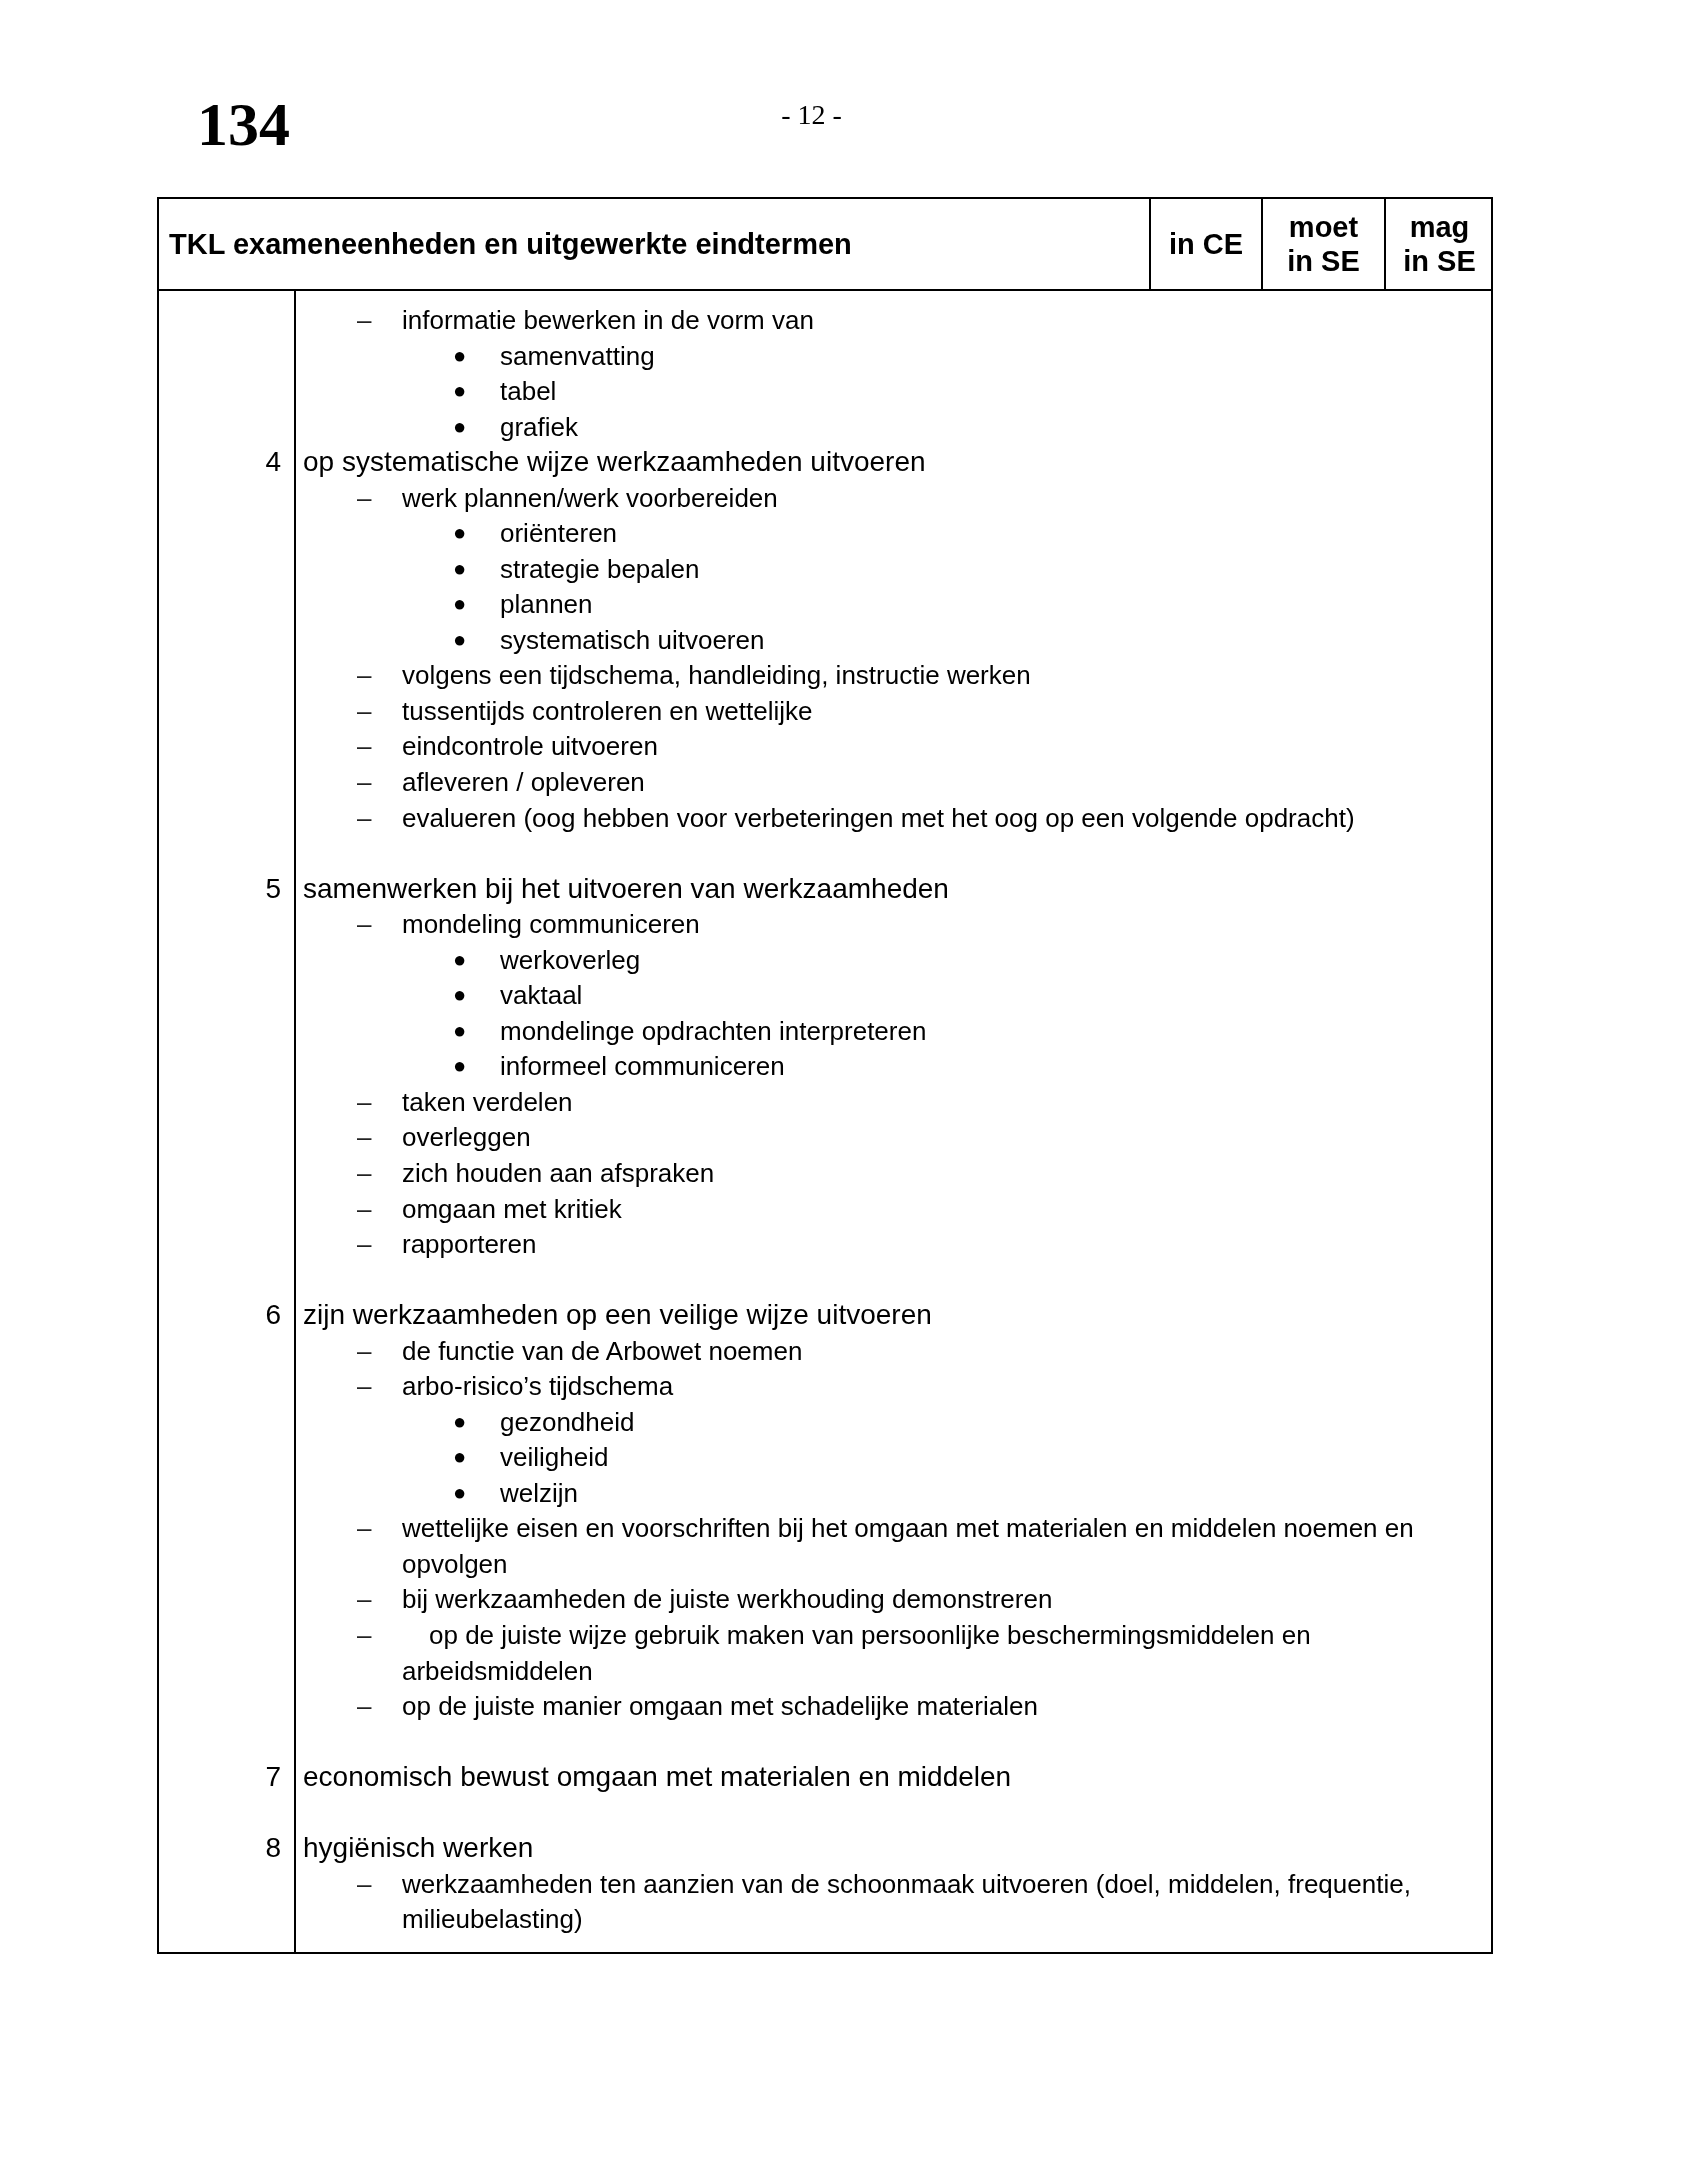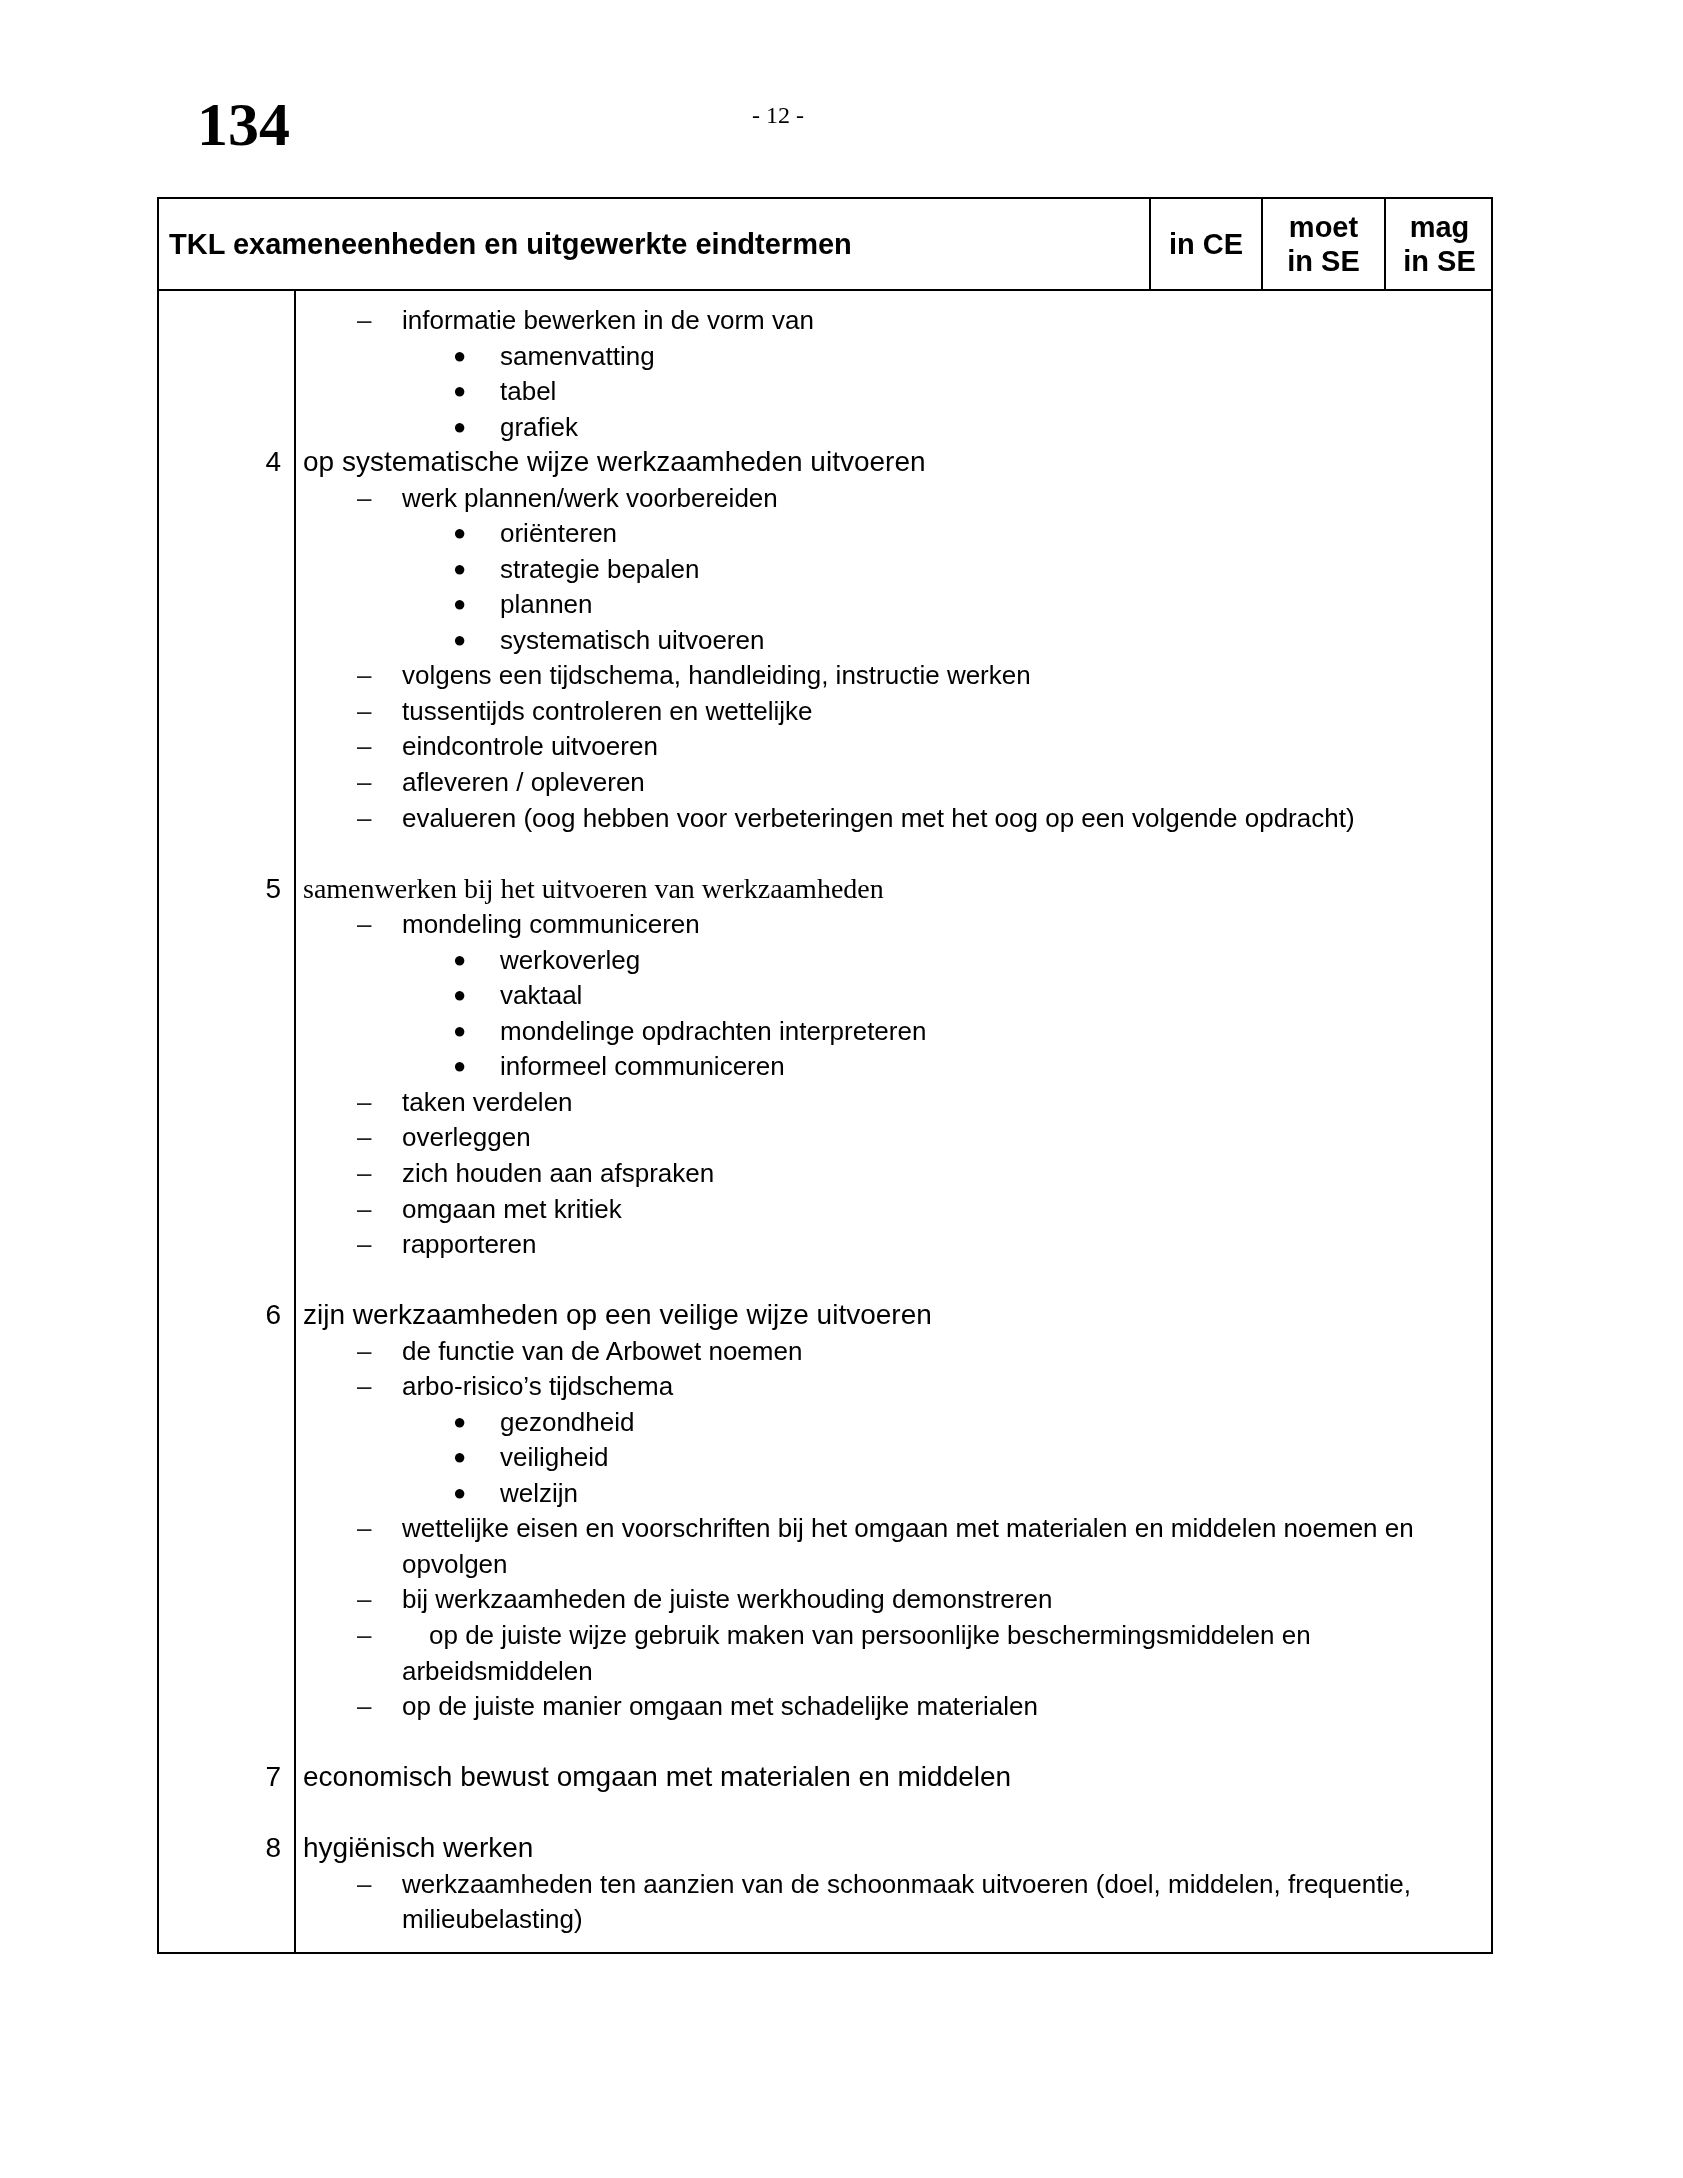--- a/index.html
+++ b/index.html
@@ -1,21 +1,21 @@
 <!DOCTYPE html>
 <html><head>
 <meta charset="utf-8">
 <style>
   html, body { margin: 0; padding: 0; background: #ffffff; }
   body { width: 1683px; height: 2178px; position: relative; overflow: hidden;
          font-family: "Liberation Sans", sans-serif; color: #000; }
   .page-num-big { position: absolute; left: 197px; top: 99px; font-family: "Liberation Serif", serif;
                   font-weight: bold; font-size: 62px; line-height: 50px; }
-  .page-num-center { position: absolute; left: 752px; width: 119px; text-align: left; top: 99px;
-                     font-family: "Liberation Serif", serif; font-size: 24px; line-height: 32px; }
+  .page-num-center { position: absolute; left: 752px; width: 119px; text-align: center; top: 99px;
+                     font-family: "Liberation Serif", serif; font-size: 28px; line-height: 32px; }
   .table { position: absolute; left: 157px; top: 197px; width: 1336px; height: 1757px;
            border: 2px solid #000; box-sizing: border-box; }
   .header { position: absolute; left: 0; top: 0; width: 100%; height: 92px;
             border-bottom: 2px solid #000; box-sizing: border-box; }
   .hcell { position: absolute; top: 0; height: 90px; box-sizing: border-box;
            display: flex; align-items: center; font-weight: bold; font-size: 29px; line-height: 34px; }
   .hcell.title { left: 0; width: 990px; padding-left: 10px; }
   .hcell.col { justify-content: center; text-align: center; border-left: 2px solid #000; }
   .numcol-divider { position: absolute; left: 135px; top: 90px; width: 2px; height: 1665px; background: #000; }
   .line { position: absolute; font-size: 26px; line-height: 36px; white-space: nowrap; }
@@ -75,21 +75,21 @@
       <div class="line l1" style="top: 458px;">volgens een tijdschema, handleiding, instructie werken</div>
       <div class="line dash" style="top: 494px;">–</div>
       <div class="line l1" style="top: 494px;">tussentijds controleren en wettelijke</div>
       <div class="line dash" style="top: 529px;">–</div>
       <div class="line l1" style="top: 529px;">eindcontrole uitvoeren</div>
       <div class="line dash" style="top: 565px;">–</div>
       <div class="line l1" style="top: 565px;">afleveren / opleveren</div>
       <div class="line dash" style="top: 601px;">–</div>
       <div class="line l1" style="top: 601px;">evalueren (oog hebben voor verbeteringen met het oog op een volgende opdracht)</div>
       <div class="num" style="top: 672px;">5</div>
-      <div class="line heading" style="top: 672px; font-family: Liberation Serif, serif;">samenwerken bij het uitvoeren van werkzaamheden</div>
+      <div class="line heading" style="top: 672px;">samenwerken bij het uitvoeren van werkzaamheden</div>
       <div class="line dash" style="top: 707px;">–</div>
       <div class="line l1" style="top: 707px;">mondeling communiceren</div>
       <div class="line bullet" style="top: 743px;">●</div>
       <div class="line l2" style="top: 743px; text-align: right;">werkoverleg</div>
       <div class="line bullet" style="top: 778px;">●</div>
       <div class="line l2" style="top: 778px;">vaktaal</div>
       <div class="line bullet" style="top: 814px;">●</div>
       <div class="line l2" style="top: 814px;">mondelinge opdrachten interpreteren</div>
       <div class="line bullet" style="top: 849px;">●</div>
       <div class="line l2" style="top: 849px;">informeel communiceren</div>

